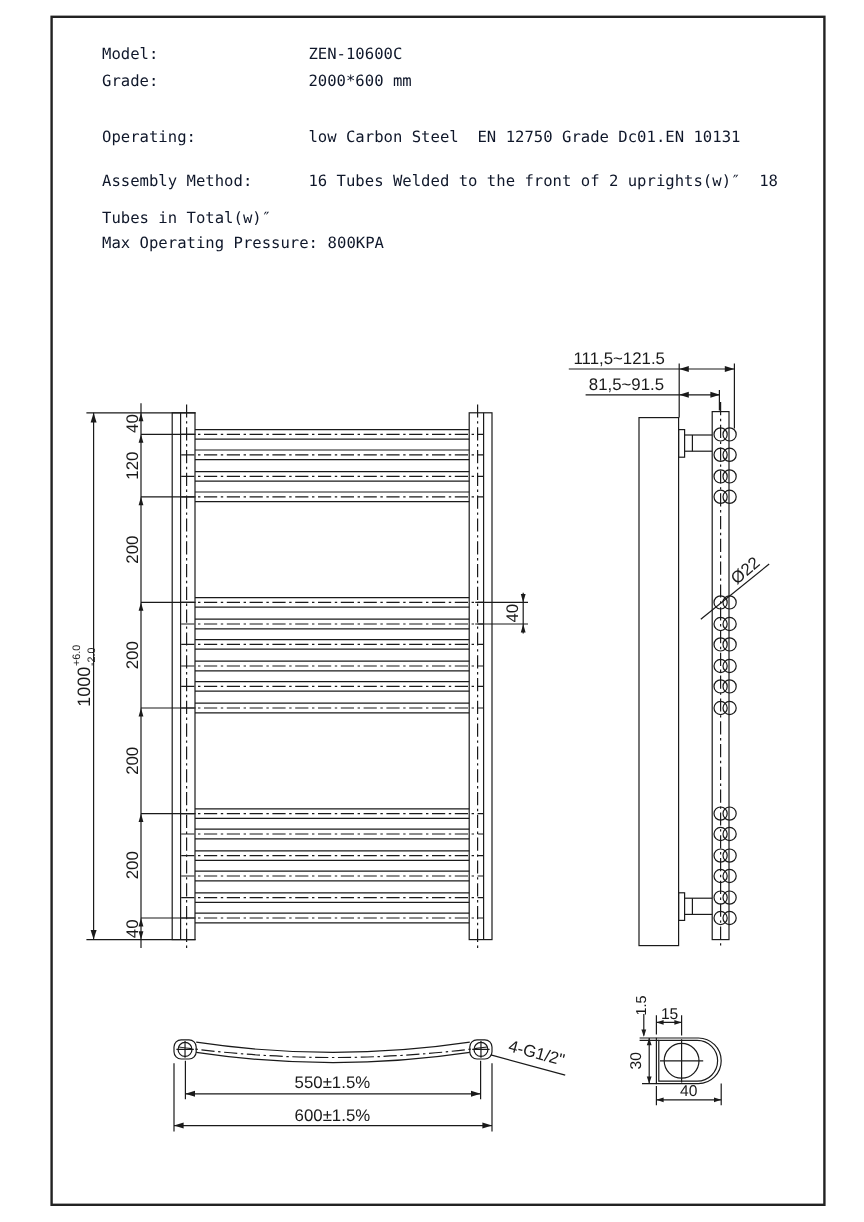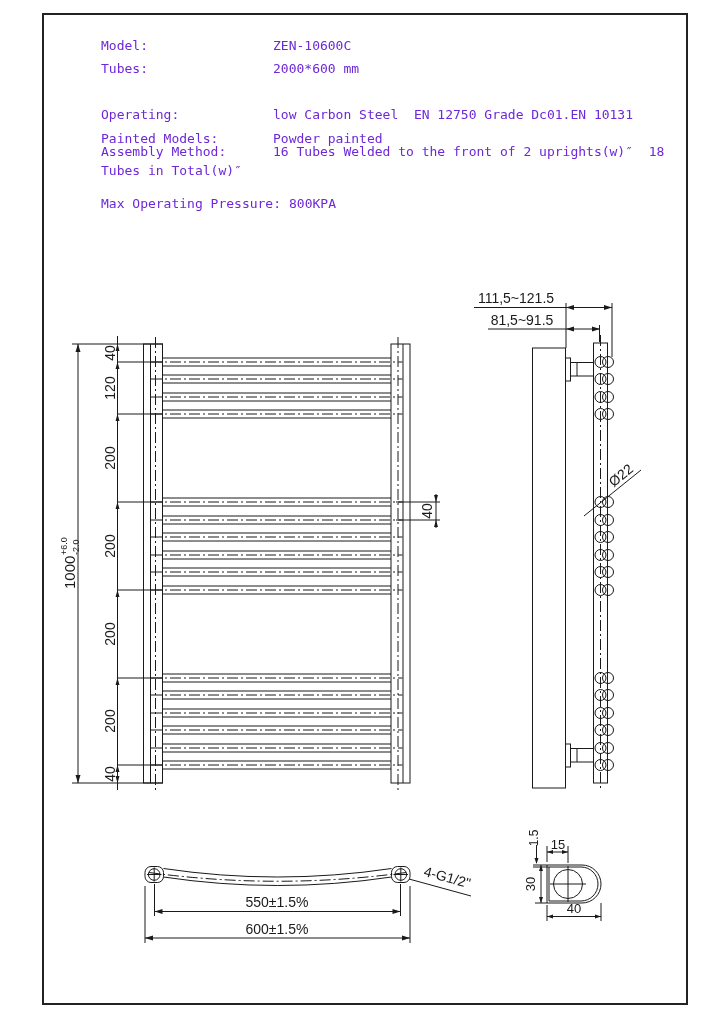--- a/index.html
+++ b/index.html
@@ -1,41 +1,40 @@
 <!DOCTYPE html>
 <html><head>
 <meta charset="utf-8">
 <style>
   html,body{margin:0;padding:0;background:#fff;}
   .canvas{position:relative;width:720px;height:1018px;background:#ffffff;overflow:hidden;
           font-family:"Liberation Sans",sans-serif;}
   .spec{position:absolute;left:0;top:0;width:720px;height:230px;}
-  .spec .row{position:absolute;left:85px;font:13px "DejaVu Sans Mono",monospace;color:#6d28d9;white-space:pre;margin-left:16px;}
+  .spec .row{position:absolute;left:85px;font:13px "DejaVu Sans Mono",monospace;color:#0f172a;white-space:pre;}
   .spec .lb{display:inline-block;width:172px;}
   .spec .lb2{display:inline-block;margin-right:8px;}
   svg{position:absolute;left:0;top:0;}
   svg text{fill:#1a1a1a;font-family:"Liberation Sans",sans-serif;}
   .ln{stroke:#1a1a1a;stroke-width:1;fill:none;}
   .cl{stroke:#1a1a1a;stroke-width:1;fill:none;stroke-dasharray:11 3 2 3;}
   .dim{font-size:14px;}
   .dims{font-size:13px;}
   .ar{fill:#1a1a1a;stroke:none;}
 </style>
 </head>
 <body>
 
 <div class="canvas">
 
   <div class="spec">
     <div class="row" style="top:38px"><span class="lb">Model:</span><span>ZEN-10600C</span></div>
-    <div class="row" style="top:61px"><span class="lb">Tubes:</span><span>2000*600 mm</span></div>
+    <div class="row" style="top:61px"><span class="lb">Grade:</span><span>2000*600 mm</span></div>
     <div class="row" style="top:107px"><span class="lb">Operating:</span><span>low Carbon Steel  EN 12750 Grade Dc01.EN 10131</span></div>
-    <div class="row" style="top:131px"><span class="lb">Painted Models:</span><span>Powder painted</span></div>
     <div class="row" style="top:144px"><span class="lb">Assembly Method:</span><span>16 Tubes Welded to the front of 2 uprights(w)″  18</span></div>
-    <div class="row" style="top:163px"><span>Tubes in Total(w)″</span></div>
+    <div class="row" style="top:175px"><span>Tubes in Total(w)″</span></div>
     <div class="row" style="top:196px"><span class="lb2">Max Operating Pressure:</span><span>800KPA</span></div>
   </div>
 
   <svg width="720" height="1018" viewBox="0 0 720 1018">
     <defs>
       <pattern id="brick" width="30" height="22" patternUnits="userSpaceOnUse">
         <path d="M0 0H30 M0 11H30 M15 0V11 M7.5 11V22 M22.5 11V22" class="ln"></path>
       </pattern>
     </defs>
 

